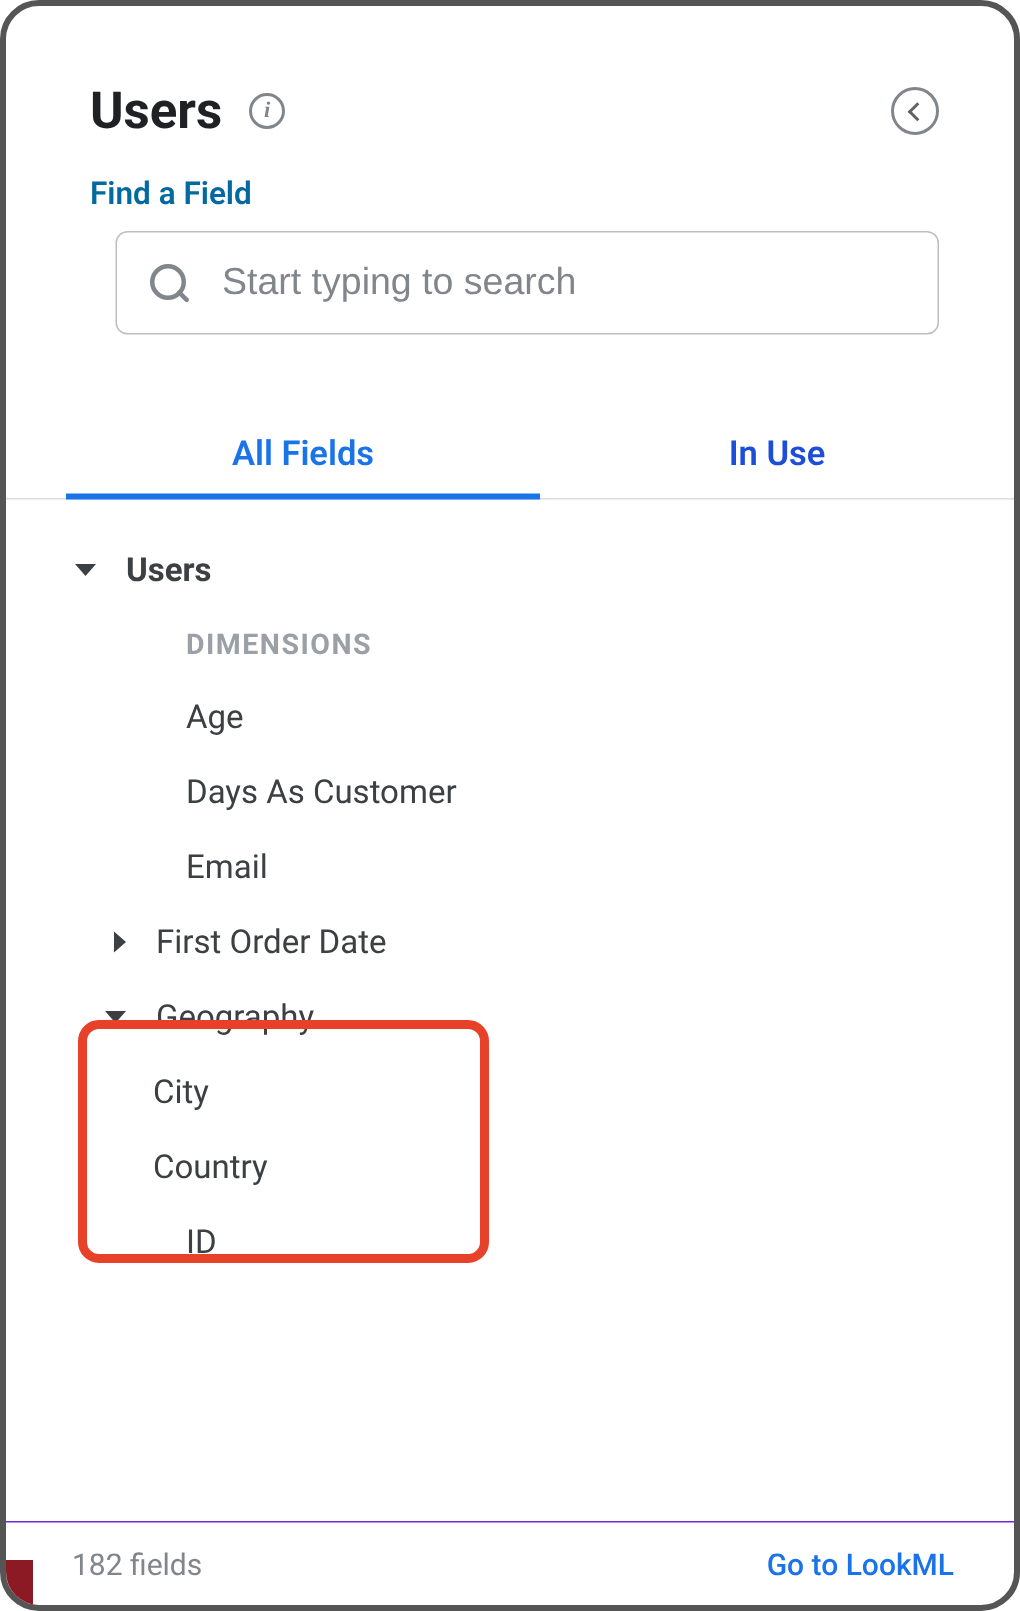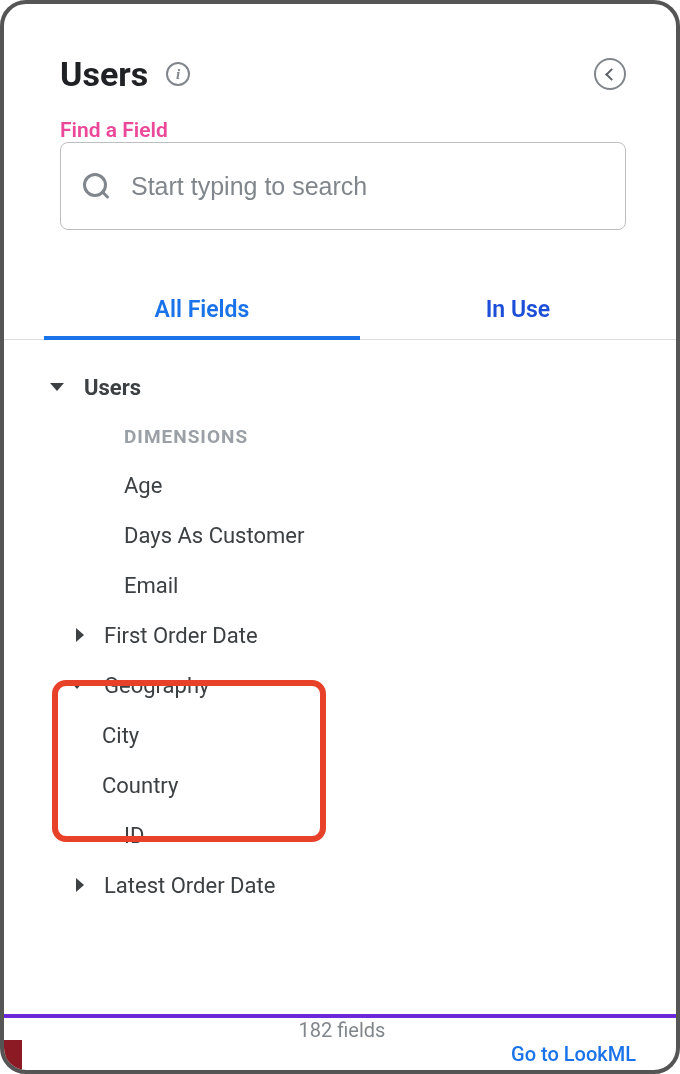--- a/index.html
+++ b/index.html
@@ -47,29 +47,30 @@
     cursor: pointer;
   }
   .chev-left {
     width: 9px; height: 9px;
     border-left: 2.5px solid #5f6368;
     border-bottom: 2.5px solid #5f6368;
     transform: rotate(45deg);
     margin-left: 3px;
   }
   .search-block { padding: 24px 50px 0 56px; }
-  .search-label { font-size: 21px; font-weight: 600; color: #ec4899; }
+  .search-label { font-size: 21px; font-weight: 600; color: #0369a1; margin-bottom: 12px; }
   .search-input-wrap {
     border: 1px solid #bdbdbd;
     border-radius: 8px;
-    height: 88px;
+    height: 69px;
     display: flex;
     align-items: center;
     padding: 0 22px;
     gap: 22px;
+    margin-left: 17px;
   }
   .search-icon { width: 26px; height: 26px; position: relative; }
   .search-icon::before {
     content: "";
     position: absolute;
     width: 18px; height: 18px;
     border: 3px solid #80868b;
     border-radius: 50%;
     left: 0; top: 0;
   }
@@ -158,27 +159,26 @@
     position: absolute;
     border: 6px solid #e8412a;
     border-radius: 14px;
     left: 48px;
     top: 676px;
     width: 274px;
     height: 162px;
     pointer-events: none;
   }
   .footer {
-    border-top: 4px solid #6d28d9;
+    border-top: 1px solid #6d28d9;
     height: 56px;
     display: flex;
     align-items: center;
     padding: 0 40px 0 44px;
     font-size: 20px;
-    flex-direction: column;
   }
   .count { color: #80868b; }
   .lookml-link { margin-left: auto; color: #1a73e8; font-weight: 500; cursor: pointer; }
   .corner-red {
     position: absolute;
     left: 0; bottom: 0;
     width: 18px; height: 30px;
     background: #8b1a24;
     border-bottom-left-radius: 22px;
   }
@@ -247,26 +247,20 @@
       <span>City</span>
     </div>
     <div class="row subfield">
       <span>Country</span>
     </div>
 
     <div class="row field">
       <span>ID</span>
     </div>
 
-    <div class="row">
-      <div class="arrow-slot indent1">
-          <div class="tri-right"></div>
-        </div>
-      <span>Latest Order Date</span>
-    </div>
 
 
   </div>
 
   <div class="highlight-box"></div>
 
   <div class="footer">
     <div class="count">182 fields</div>
     <div class="lookml-link">Go to LookML</div>
   </div>

